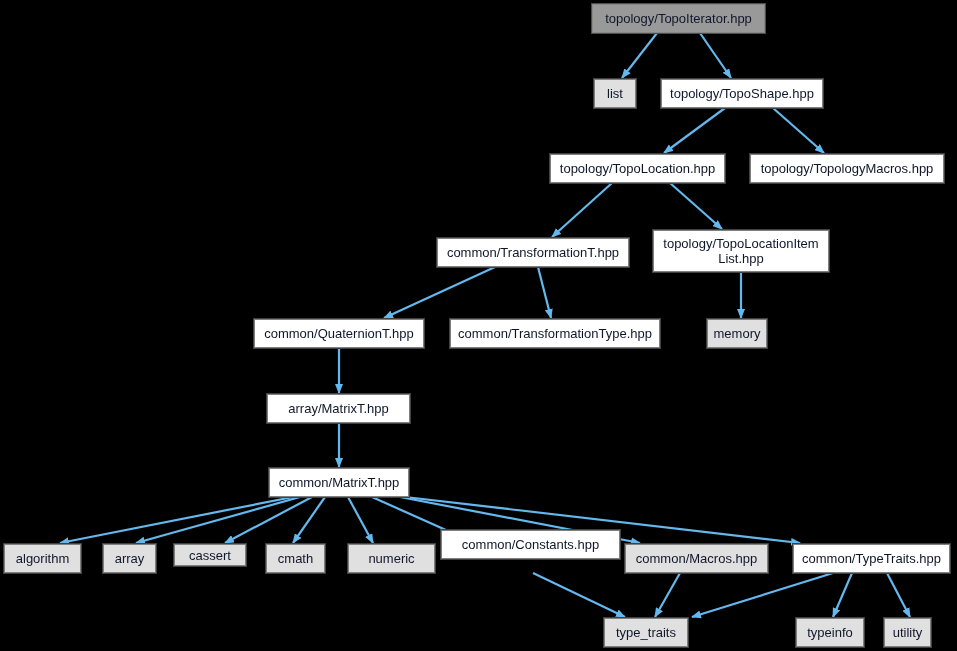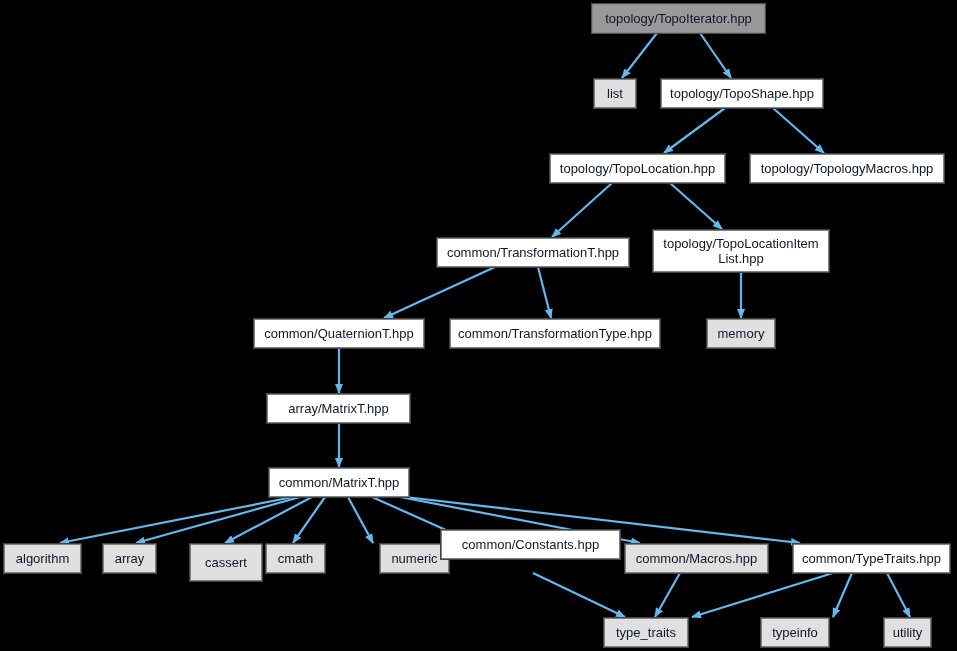--- a/index.html
+++ b/index.html
@@ -89,28 +89,28 @@
       <div class="node fill-root" style="left: 592px; top: 4px; width: 173px; height: 29px;"><span class="node-label">topology/TopoIterator.hpp</span></div>
       <div class="node fill-gray" style="left: 594px; top: 79px; width: 42px; height: 29px;"><span class="node-label">list</span></div>
       <div class="node fill-white" style="left: 661px; top: 79px; width: 162px; height: 29px;"><span class="node-label">topology/TopoShape.hpp</span></div>
       <div class="node fill-white" style="left: 550px; top: 154px; width: 175px; height: 29px;"><span class="node-label">topology/TopoLocation.hpp</span></div>
       <div class="node fill-white" style="left: 750px; top: 154px; width: 194px; height: 29px;"><span class="node-label">topology/TopologyMacros.hpp</span></div>
       <div class="node fill-white" style="left: 437px; top: 238px; width: 192px; height: 29px;"><span class="node-label">common/TransformationT.hpp</span></div>
       <div class="node fill-white" style="left: 653px; top: 230px; width: 176px; height: 42px;"><span class="node-label">topology/TopoLocationItem
 List.hpp</span></div>
       <div class="node fill-white" style="left: 254px; top: 319px; width: 170px; height: 29px;"><span class="node-label">common/QuaternionT.hpp</span></div>
       <div class="node fill-white" style="left: 450px; top: 319px; width: 210px; height: 29px;"><span class="node-label">common/TransformationType.hpp</span></div>
-      <div class="node fill-gray" style="left: 707px; top: 319px; width: 68px; height: 29px;"><span class="node-label">memory</span></div>
+      <div class="node fill-gray" style="left: 707px; top: 319px; width: 60px; height: 29px;"><span class="node-label">memory</span></div>
       <div class="node fill-white" style="left: 267px; top: 394px; width: 143px; height: 29px;"><span class="node-label">array/MatrixT.hpp</span></div>
       <div class="node fill-white" style="left: 269px; top: 468px; width: 140px; height: 29px;"><span class="node-label">common/MatrixT.hpp</span></div>
       <div class="node fill-gray" style="left: 4px; top: 544px; width: 77px; height: 29px; justify-content: flex-end;"><span class="node-label">algorithm</span></div>
       <div class="node fill-gray" style="left: 103px; top: 544px; width: 53px; height: 29px;"><span class="node-label">array</span></div>
-      <div class="node fill-gray" style="left: 190px; top: 544px; width: 72px; height: 37px; justify-content: flex-end;"><span class="node-label">cassert</span></div>
+      <div class="node fill-gray" style="left: 174px; top: 544px; width: 72px; height: 22px; justify-content: flex-end;"><span class="node-label">cassert</span></div>
       <div class="node fill-gray" style="left: 266px; top: 544px; width: 59px; height: 29px;"><span class="node-label">cmath</span></div>
-      <div class="node fill-gray" style="left: 348px; top: 544px; width: 69px; height: 29px; margin-left: 32px;"><span class="node-label">numeric</span></div>
+      <div class="node fill-gray" style="left: 348px; top: 544px; width: 87px; height: 29px;"><span class="node-label">numeric</span></div>
       <div class="node fill-white" style="left: 441px; top: 530px; width: 179px; height: 29px;"><span class="node-label">common/Constants.hpp</span></div>
       <div class="node fill-gray" style="left: 625px; top: 544px; width: 143px; height: 29px;"><span class="node-label">common/Macros.hpp</span></div>
       <div class="node fill-white" style="left: 793px; top: 544px; width: 157px; height: 29px;"><span class="node-label">common/TypeTraits.hpp</span></div>
       <div class="node fill-gray" style="left: 604px; top: 618px; width: 84px; height: 29px;"><span class="node-label">type_traits</span></div>
-      <div class="node fill-gray" style="left: 761px; top: 618px; width: 68px; height: 29px;"><span class="node-label">typeinfo</span></div>
+      <div class="node fill-gray" style="left: 796px; top: 618px; width: 68px; height: 29px;"><span class="node-label">typeinfo</span></div>
       <div class="node fill-gray" style="left: 884px; top: 618px; width: 47px; height: 29px;"><span class="node-label">utility</span></div>
     </div>
 </div>
 
 </body></html>

